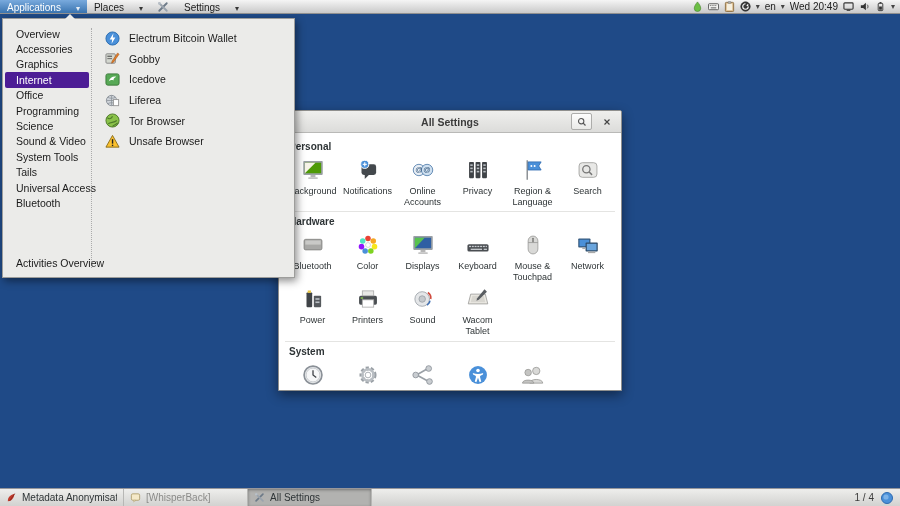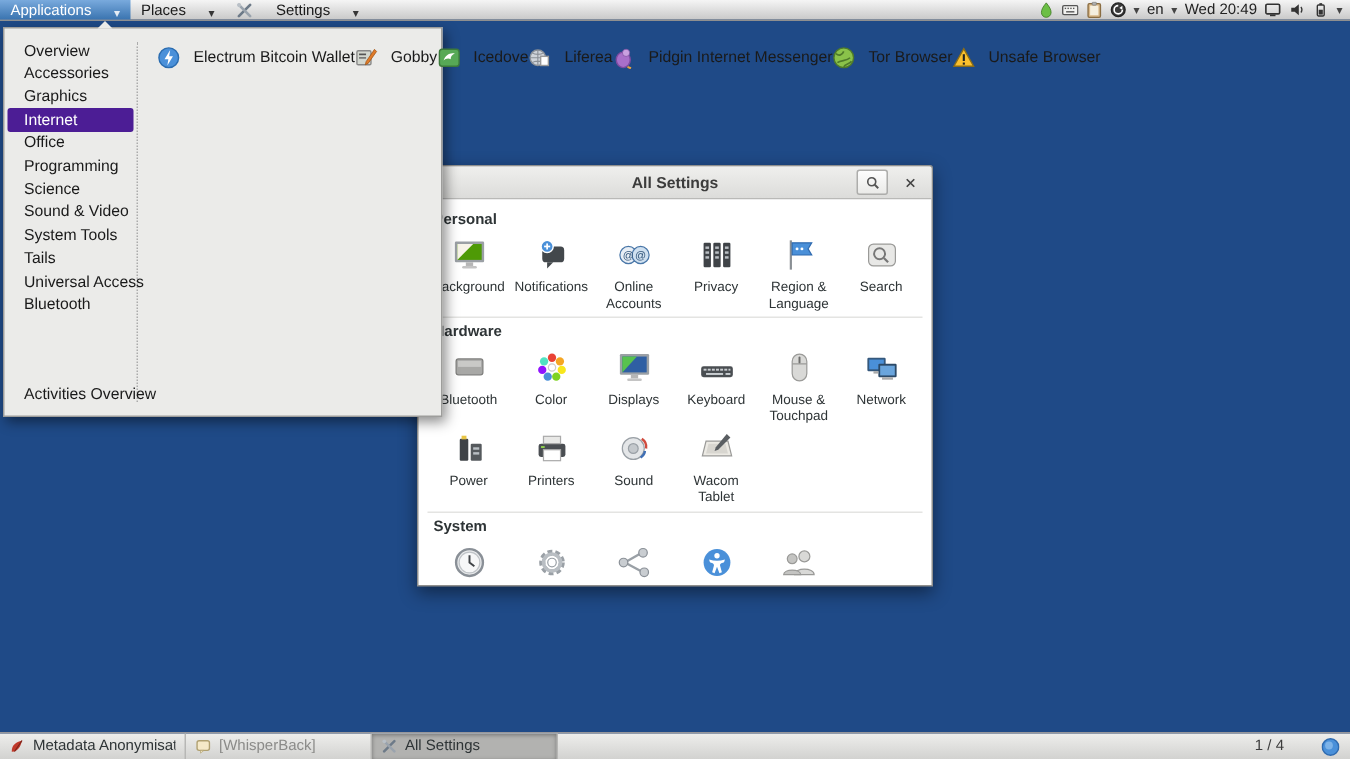--- a/index.html
+++ b/index.html
@@ -26,21 +26,21 @@
     background:#ebebe9;border:1px solid #9d9d9b;box-shadow:2px 3px 8px rgba(0,0,0,.45);
     z-index:40;display:flex}
   #app-menu .arrow{position:absolute;top:-5px;left:62px;width:0;height:0;
     border-left:5px solid transparent;border-right:5px solid transparent;border-bottom:5px solid #ebebe9}
   .sidebar{width:88px;padding-top:7px;position:relative;display:flex;flex-direction:column}
   .cat{height:15.4px;display:flex;align-items:center;padding-left:13px;font-size:10.5px;
     color:#1a1a1a;white-space:nowrap;cursor:pointer}
   .cat.active{background:#4c1d95;color:#fff;margin:0 2px;padding-left:11px;border-radius:2px}
   .sidebar-footer{position:absolute;bottom:8px;left:13px;font-size:10.5px;color:#1a1a1a;cursor:pointer;white-space:nowrap}
   .vdot{border-left:1px dotted #ababab;margin:9px 0}
-  .apps{flex:1;padding:9px 0 0 13px;display:flex;flex-direction:row}
+  .apps{flex:1;padding:9px 0 0 13px;display:flex;flex-direction:column}
   .app{display:flex;align-items:center;gap:9px;height:20.6px;cursor:pointer}
   .app svg{width:15px;height:15px;display:block;flex:0 0 auto}
   .app-label{font-size:10.5px;color:#1a1a1a;white-space:nowrap}
 
   
   #settings-window{position:absolute;left:278px;top:110px;width:344px;height:281px;
     background:#fff;border:1px solid #8f8f8d;box-shadow:0 4px 12px rgba(0,0,0,.45);
     z-index:30;display:flex;flex-direction:column;border-radius:2px 2px 0 0}
   .titlebar{height:22px;background:linear-gradient(#efefed,#dcdcda);border-bottom:1px solid #b9b9b7;
     display:flex;align-items:center;position:relative;border-radius:2px 2px 0 0}
@@ -62,21 +62,21 @@
   
   #taskbar{position:absolute;left:0;right:0;bottom:0;height:18px;
     background:linear-gradient(#eeeeec,#d2d2d0);border-top:1px solid #97979b;
     display:flex;align-items:stretch;z-index:50;font-size:10px}
   .task{width:124px;display:flex;align-items:center;gap:5px;padding:0 6px;
     border-right:1px solid #b7b7b5;color:#2e3436;cursor:pointer;overflow:hidden}
   .task svg{width:11px;height:11px;display:block;flex:0 0 auto}
   .task .t-label{white-space:nowrap;overflow:hidden}
   .task.active{background:#b2b2b0;box-shadow:inset 0 1px 3px rgba(0,0,0,.35)}
   .task.dim .t-label{color:#8b8b89}
-  .workspace{margin-left:auto;display:flex;align-items:center;gap:25px;padding-right:7px;color:#3c3c3c;cursor:pointer}
+  .workspace{margin-left:auto;display:flex;align-items:center;gap:7px;padding-right:7px;color:#3c3c3c;cursor:pointer}
   .workspace svg{width:12px;height:12px;display:block}
 </style>
 </head>
 <body>
 
 <div id="desktop">
 
   <div id="top-panel">
     <div id="panel-menus">
         <div class="panel-menu active">
@@ -524,30 +524,20 @@
               <circle cx="7" cy="8" r="5.5" fill="#cfd4da" stroke="#8a9097"></circle>
               <path d="M1.5 8 H12.5 M7 2.5 V13.5 M3 4.5 C5 6 9 6 11 4.5 M3 11.5 C5 10 9 10 11 11.5" stroke="#8a9097" fill="none" stroke-width=".8"></path>
               <rect x="9" y="7" width="5.5" height="6.5" fill="#fff" stroke="#999"></rect>
             </svg>
           </span>
           <span class="app-label">Liferea</span>
         </div>
         <div class="app">
           <span>
             <svg viewBox="0 0 16 16">
-              <ellipse cx="8" cy="9.5" rx="5" ry="5.5" fill="#a86fc9" stroke="#7d4ba0"></ellipse>
-              <circle cx="10" cy="4.5" r="2.6" fill="#c9a0e0" stroke="#7d4ba0" stroke-width=".5"></circle>
-              <path d="M11 14.5 L13.5 15.5" stroke="#e8a33d" stroke-width="1.5"></path>
-            </svg>
-          </span>
-          <span class="app-label">Pidgin Internet Messenger</span>
-        </div>
-        <div class="app">
-          <span>
-            <svg viewBox="0 0 16 16">
               <circle cx="8" cy="8" r="7" fill="#8ac24a" stroke="#4e7a2a"></circle>
               <path d="M2.5 5 C4.5 7 7 6 8 3.5 M3.5 11.5 C6 9.5 10 10.5 12.5 8 M8 14.5 C9 12.5 12 12.5 13.5 10.5" stroke="#4e7a2a" fill="none" stroke-width="1.2"></path>
             </svg>
           </span>
           <span class="app-label">Tor Browser</span>
         </div>
         <div class="app">
           <span>
             <svg viewBox="0 0 16 16">
               <path d="M8 1.5 L15 14 H1 Z" fill="#fbc02d" stroke="#8a6d1a"></path>

